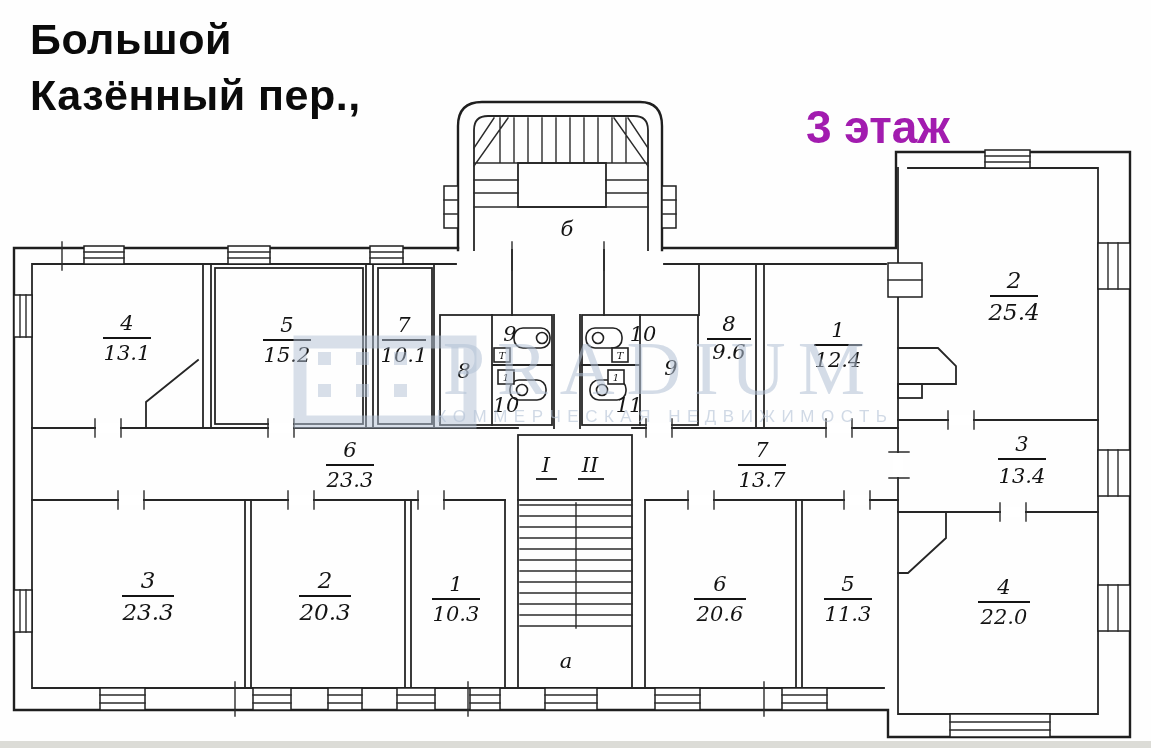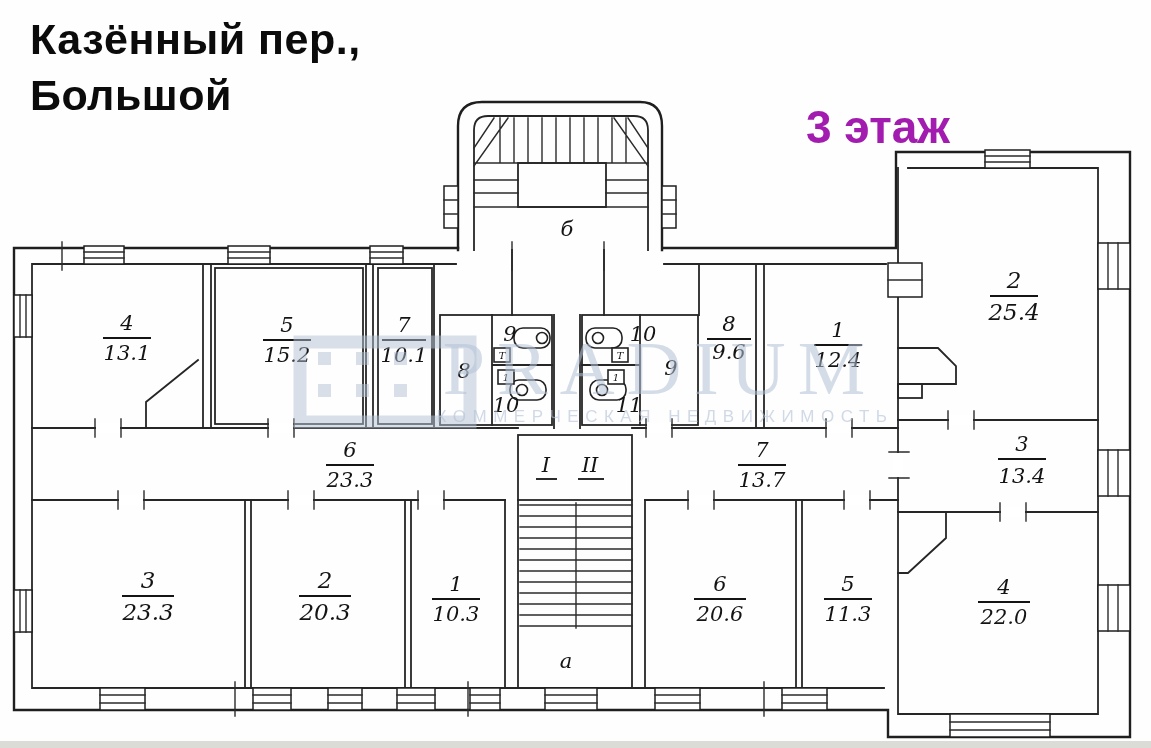--- a/index.html
+++ b/index.html
@@ -22,22 +22,22 @@
   .wm-brand{font:400 76px "Liberation Serif",serif;text-anchor:middle;letter-spacing:12px;opacity:.55;}
   .wm-sub{font:400 17px "Liberation Sans",sans-serif;text-anchor:middle;letter-spacing:6.5px;opacity:.6;}
   .strip{fill:#dcdcd7;}
 </style>
 </head>
 <body>
 
 <div class="page">
 
   <div class="address">
+    <div>Большой</div>
     <div>Казённый пер.,</div>
-    <div>Большой</div>
   </div>
   <div class="floor">3 этаж</div>
 
   <svg width="1151" height="748" viewBox="0 0 1151 748">
 
     <rect class="strip" x="0" y="741" width="1151" height="7"></rect>
 
     <g>
 
       <path class="w" d="M458 248H14V710H888V737H1130V152H896V248H664"></path>

